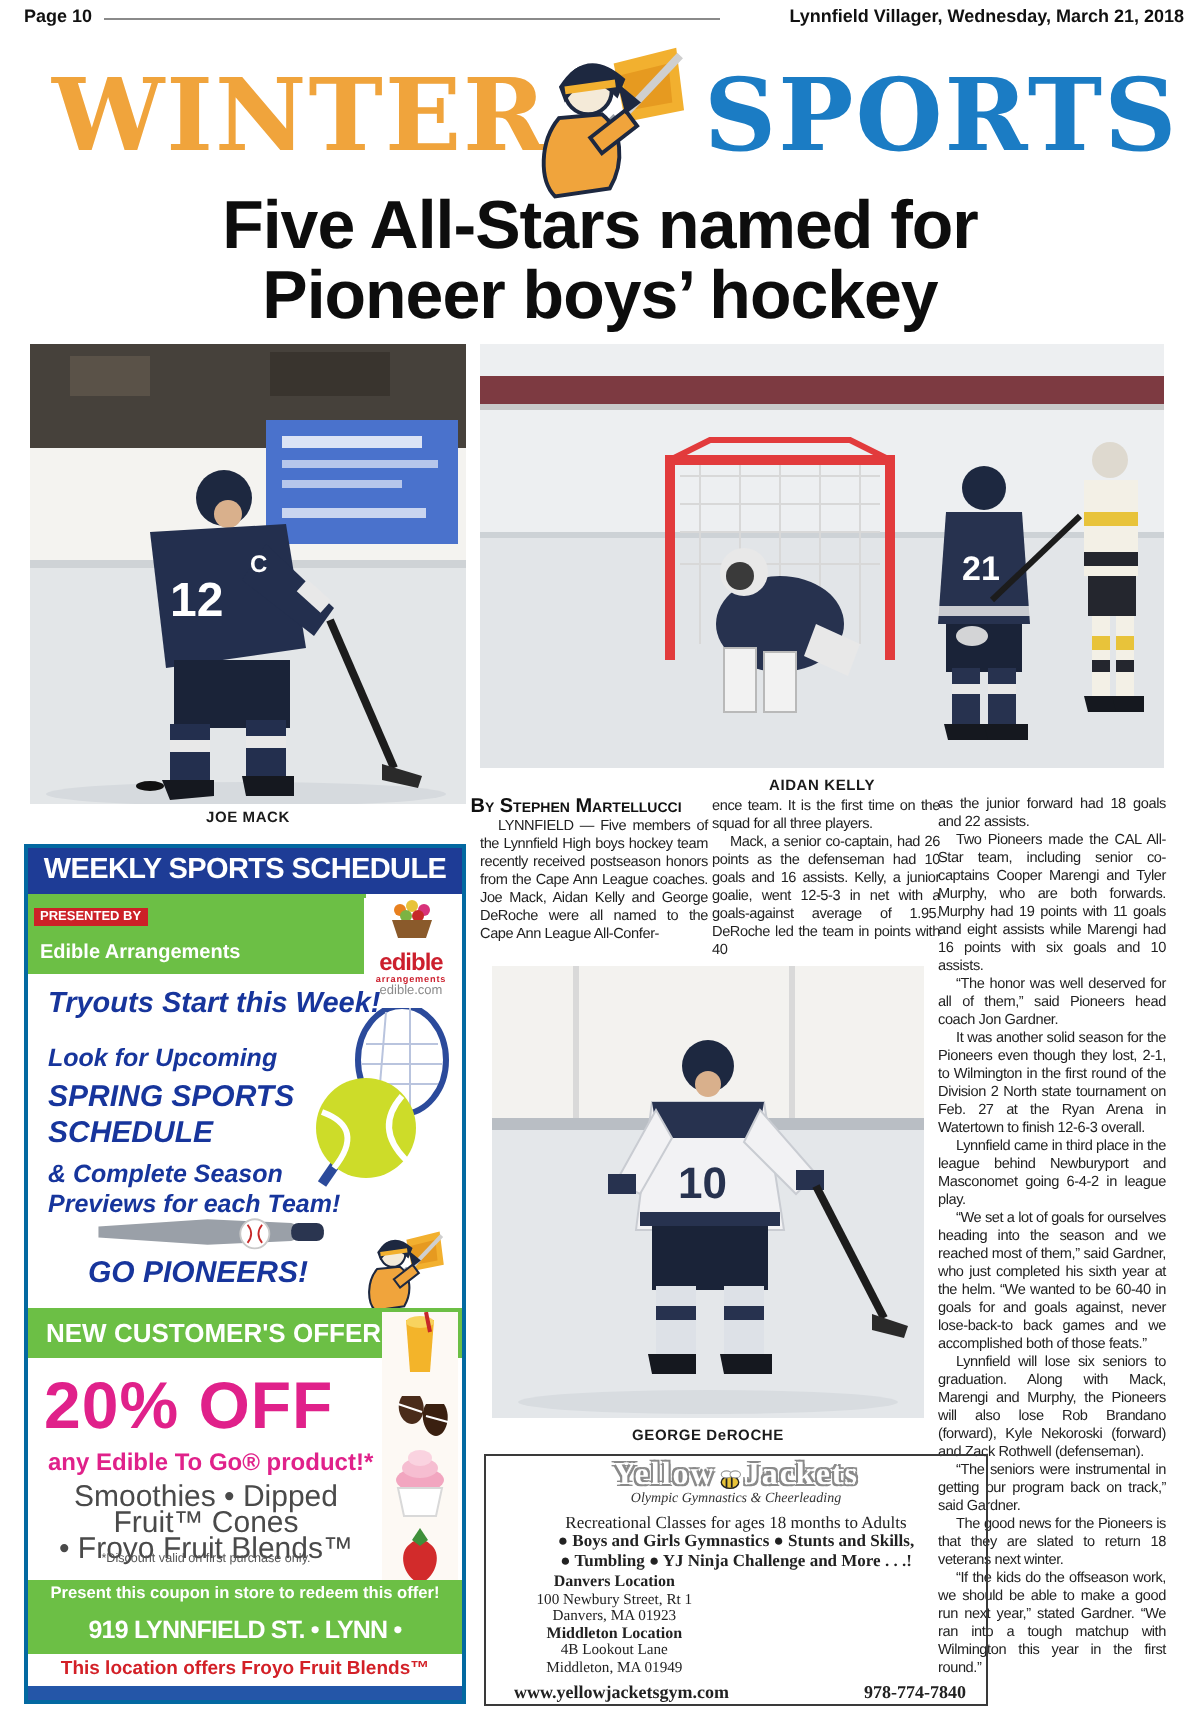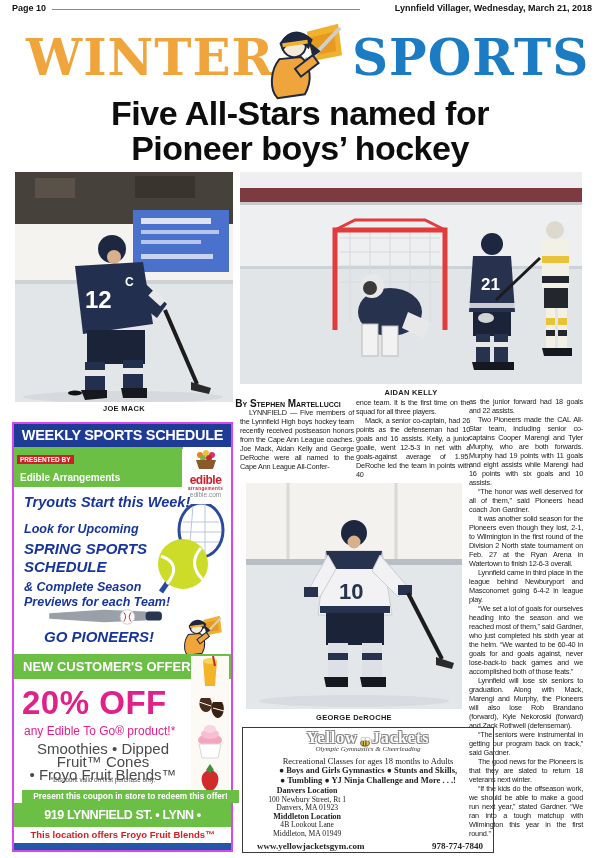--- a/index.html
+++ b/index.html
@@ -51,21 +51,21 @@
   .gym-tag { font-size:7px; font-style:italic; color:#333; line-height:8px; }
   .gym-rec { font-size:8.5px; margin-top:3px; line-height:10px; }
   .gym-bul { font-size:8.5px; font-weight:bold; line-height:9.5px; }
   .gym-locs { display:flex; justify-content:space-between; padding:2px 8px 0 8px;flex-direction:column; }
   .gym-loc { width:48%; font-size:7.6px; line-height:8.6px; }
   .gym-loc b { font-size:8px; }
   .gym-row { display:flex; justify-content:space-between; padding:2px 10px 0 14px;
              font-size:9px; font-weight:bold; }
   .gym-foot { font-size:9px; font-weight:bold; margin-top:6px; }
   
-  .ad { position:absolute; left:12px; top:422px; width:221px; height:430px; border:2px solid #d946ef; background:#fff; }
+  .ad { position:absolute; left:12px; top:422px; width:221px; height:430px; border:2px solid #0369a1; background:#fff; }
   .ad-head { position:absolute; left:0; top:0; width:100%; height:23px; background:#1e3c96; color:#fff;
              font-weight:bold; font-size:14.5px; text-align:center; line-height:23px; letter-spacing:-0.3px; }
   .ad-green { position:absolute; left:0; top:23px; width:169px; height:40px; background:#6cbf45; padding:3px 2px 0 3px; }
   .ad-presby { display:inline-block; background:#cc2027; color:#fff; font-size:6.5px; font-weight:bold;
                padding:1px 3px; vertical-align:middle; }
   .ad-presname { display:inline-block; color:#fff; font-size:10px; font-weight:bold; vertical-align:middle; margin-left:3px; }
   .ad-presaddr { color:#fff; font-size:8.5px; font-weight:bold; text-align:center; margin-top:2px; }
   .ad-ediblebox { position:absolute; right:2px; top:25px; width:47px; height:82px; background:#fff; text-align:center; }
   .ad-edible-word { color:#cc1f2d; font-weight:bold; font-size:12px; line-height:11px; letter-spacing:-0.5px; }
   .ad-edible-arr  { color:#cc1f2d; font-weight:bold; font-size:4.6px; line-height:5px; letter-spacing:0.4px; }
@@ -76,25 +76,25 @@
   .ad-spring  { left:10px; top:116px; font-size:15px; line-height:18px; }
   .ad-complete{ left:10px; top:156px; font-size:12.5px; line-height:15px; }
   .ad-go      { left:0;    top:204px; width:170px; text-align:center; font-size:15px; }
   .ad-tennis  { position:absolute; right:4px; top:80px; width:78px; height:92px; }
   .ad-bat     { position:absolute; left:30px; top:182px; width:125px; height:20px; }
   .ad-mascot2 { position:absolute; right:6px; top:184px; width:52px; height:56px; }
   .ad-offerbar{ position:absolute; left:0; top:230px; width:100%; height:25px; background:#6cbf45; color:#fff;
                 font-weight:bold; font-size:13px; line-height:25px; padding-left:9px; }
   .ad-imgs    { position:absolute; right:2px; top:232px; width:38px; height:142px; }
   .ad-pct     { position:absolute; left:8px; top:260px; color:#e0218a; font-weight:bold; font-size:33px; letter-spacing:0.5px; }
-  .ad-prod    { position:absolute; left:10px; top:300px; color:#e0218a; font-size:12px; font-weight:normal; }
+  .ad-prod    { position:absolute; left:10px; top:300px; color:#e0218a; font-size:12px; font-weight:bold; }
   .ad-items   { position:absolute; left:0; top:318px; width:178px; text-align:center; color:#4a4a4a;
                 font-size:15px; font-weight:normal; line-height:13px; white-space:pre-line; }
   .ad-disc    { position:absolute; left:0; top:352px; width:178px; text-align:center; color:#555; font-size:6.3px; }
-  .ad-coupon  { position:absolute; left:8px; top:366px; width:100%; height:13px; background:#6cbf45; color:#fff;
+  .ad-coupon  { position:absolute; left:0; top:366px; width:100%; height:13px; background:#6cbf45; color:#fff;
                 font-weight:bold; font-size:8.3px; line-height:13px; text-align:center; }
   .ad-addr    { position:absolute; left:0; top:379px; width:100%; height:24px; background:#6cbf45; color:#fff;
                 font-weight:bold; font-size:12.5px; line-height:24px; text-align:center; letter-spacing:-0.4px; }
   .ad-froyo   { position:absolute; left:0; top:403px; width:100%; height:16px; background:#fff; color:#d32027;
                 font-weight:bold; font-size:9.5px; line-height:16px; text-align:center; }
   .ad-botline { position:absolute; left:0; top:419px; width:100%; height:7px; background:#2456a8; }
 </style>
 </head>
 <body>
 

